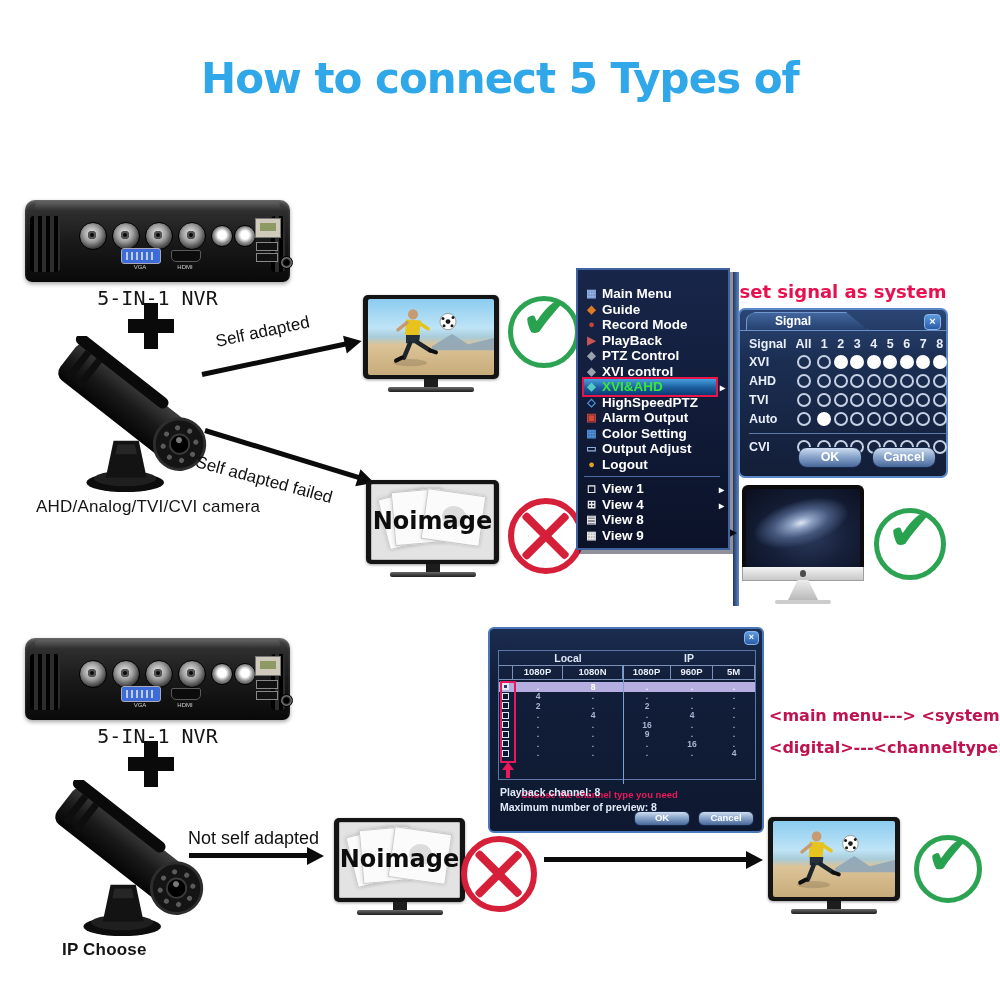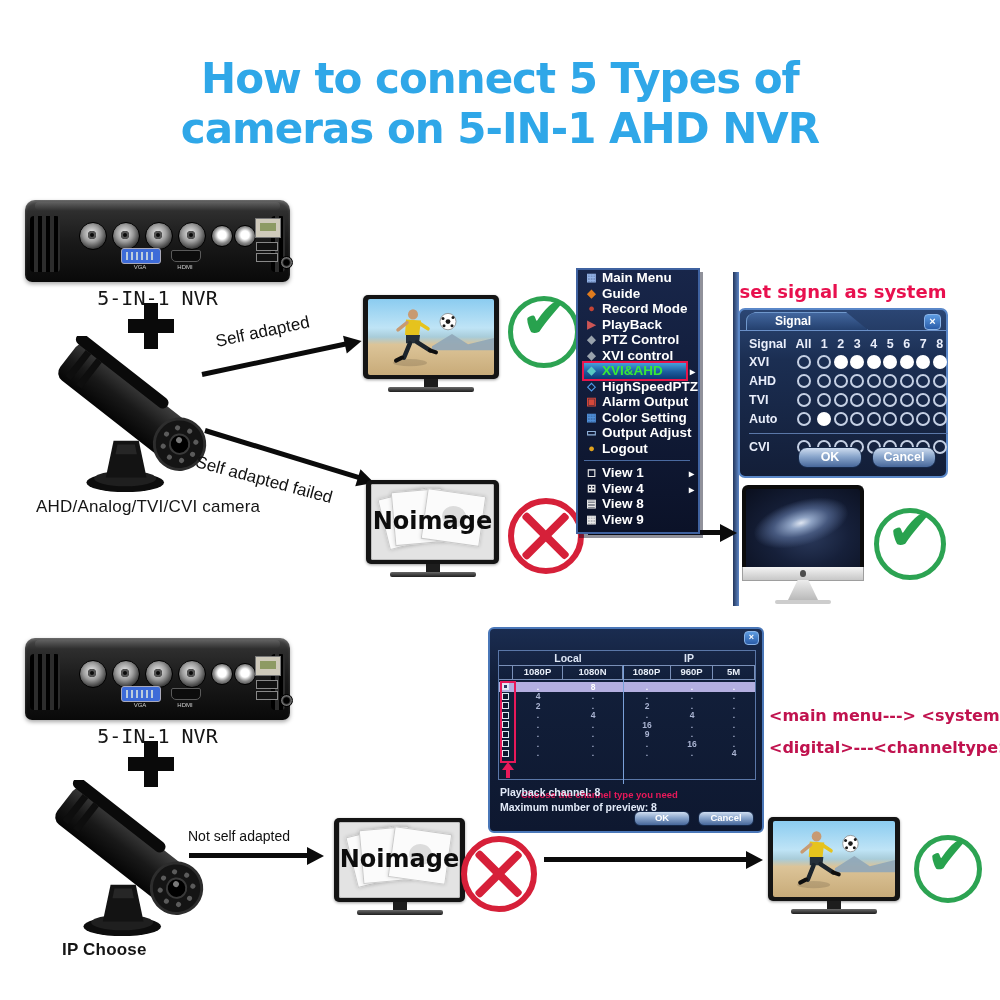--- a/index.html
+++ b/index.html
@@ -93,23 +93,23 @@
 
   
   .check{position:absolute;border:5px solid #2ca352;border-radius:50%;}
   .check::after{content:"✔";position:absolute;left:12%;top:-28%;color:#28a24e;
     font-family:"DejaVu Sans",sans-serif;font-weight:bold;}
   .xmark{position:absolute;border:6px solid #d62039;border-radius:50%;}
   .xbar{position:absolute;left:2%;right:2%;top:50%;height:8px;margin-top:-4px;background:#d62039;border-radius:3px;}
   .xb1{transform:rotate(45deg);}.xb2{transform:rotate(-45deg);}
 
   
-  .menu{position:absolute;left:576px;top:268px;width:124px;z-index:6;box-sizing:border-box;
+  .menu{position:absolute;left:576px;top:268px;width:154px;z-index:6;box-sizing:border-box;
     background:linear-gradient(180deg,#18264a 0%,#0b1228 100%);
-    border:2px solid #3f62a0;padding:0 0 5px 6px;box-shadow:3px 4px 0 rgba(8,12,30,.45);}
+    border:2px solid #3f62a0;padding:16px 0 5px 6px;box-shadow:3px 4px 0 rgba(8,12,30,.45);}
   .menu-item{position:relative;display:flex;align-items:center;height:15.5px;
     color:#fff;font-weight:bold;font-size:13.5px;cursor:default;}
   .mi{width:15px;margin-right:3px;font-size:11px;line-height:1;text-align:center;flex:0 0 auto;}
   .mi::before{content:"■";color:#8fb0d8;}
   .mi[data-icon="main-menu-icon"]::before{content:"▦";color:#93b2e6;}
   .mi[data-icon="guide-icon"]::before{content:"◆";color:#e07c1e;}
   .mi[data-icon="record-mode-icon"]::before{content:"●";color:#c44436;}
   .mi[data-icon="playback-icon"]::before{content:"▶";color:#cc5555;}
   .mi[data-icon="ptz-control-icon"]::before{content:"◆";color:#99a2ac;}
   .mi[data-icon="xvi-control-icon"]::before{content:"◆";color:#99a2ac;}
@@ -209,21 +209,20 @@
   .anno{position:absolute;left:769px;color:#c0124e;font-weight:bold;font-size:16px;
     font-family:"DejaVu Sans",sans-serif;white-space:nowrap;}
 </style>
 </head>
 <body>
 
 <div class="canvas">
 
   <div class="title">
     <div>How to connect 5 Types of</div>
-    <div>cameras on 5-IN-1 AHD NVR</div>
   </div>
 
   <div class="nvr" style="left:25px;top:200px;">
     <div class="nvr-body"></div>
     <div class="grille gl"></div>
     <div class="grille gr"></div>
     <span class="bnc" style="left:54px;top:22px"></span>
     <span class="bnc" style="left:87px;top:22px"></span>
     <span class="bnc" style="left:120px;top:22px"></span>
     <span class="bnc" style="left:153px;top:22px"></span>
@@ -531,21 +530,21 @@
           <circle cx="136" cy="85" r="2.6"></circle>
         <circle cx="131" cy="73" r="2.6"></circle>
           <circle cx="136" cy="61" r="2.6"></circle>
       </g>
       <circle cx="148" cy="73" r="10" fill="#000" stroke="#3a3a3a" stroke-width="2"></circle>
       <circle cx="145" cy="70" r="3" fill="#787878"></circle>
     </g>
   </svg>
   <div class="cam-label b" style="left:62px;top:940px;">IP Choose</div>
 
-  <div class="arrow-label" style="left:188px;top:828px;font-size:14px;">Not self adapted</div>
+  <div class="arrow-label" style="left:188px;top:828px;font-size:18px;">Not self adapted</div>
   <div class="harrow" style="left:189px;top:853px;width:120px;"></div>
 
   <div class="tv" style="left:334px;top:818px;width:131px;">
     <div class="tv-frame">
       <div class="tv-screen noimg">
         <span class="photo p1"></span>
         <span class="photo p2"></span>
         <span class="photo p3"></span>
         <span class="noimage-text">Noimage</span>
       </div>

